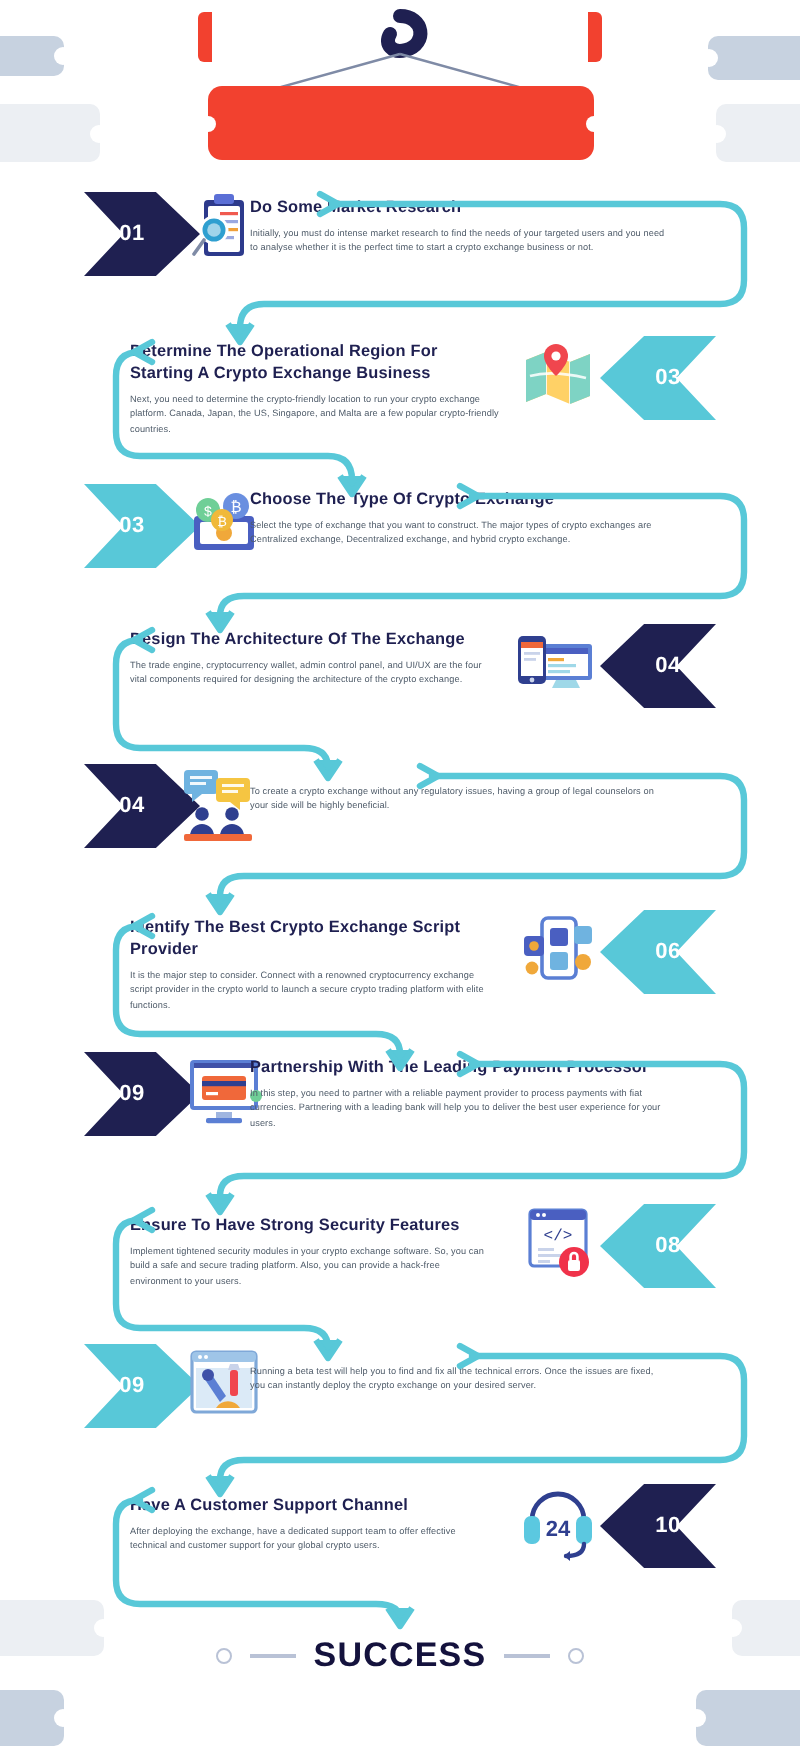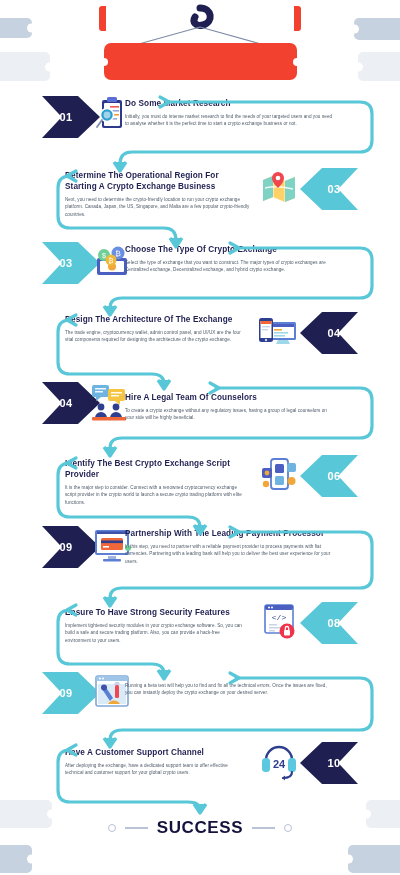--- a/index.html
+++ b/index.html
@@ -348,21 +348,20 @@
         <rect x="23" y="10" width="11" height="1.5" fill="#ffffff" opacity=".9"></rect>
         <rect x="23" y="13" width="8" height="1.5" fill="#ffffff" opacity=".9"></rect>
         <circle cx="13" cy="25" r="3.4" fill="#2f3f8f"></circle>
         <path d="M7 36 a6 6 0 0 1 12 0 z" fill="#2f3f8f"></path>
         <circle cx="28" cy="25" r="3.4" fill="#2f3f8f"></circle>
         <path d="M22 36 a6 6 0 0 1 12 0 z" fill="#2f3f8f"></path>
         <rect x="4" y="35" width="34" height="3.5" rx="1" fill="#f0683a"></rect>
       </svg>
     </div>
     <div class="txt" style="left:125px; top:10px; width:210px;">
-      <h3>Hire A Legal Team Of Counselors</h3>
       <p>To create a crypto exchange without any regulatory issues, having a group of legal counselors on your side will be highly beneficial.</p>
     </div>
   </div>
 
   <div class="step" style="top:455px;">
     <div class="chev teal left-point" style="left:300px; top:0;">
       <div class="shape"></div>
       <span class="num">06</span>
     </div>
     <div class="icon-box" style="left:258px; top:0;">

